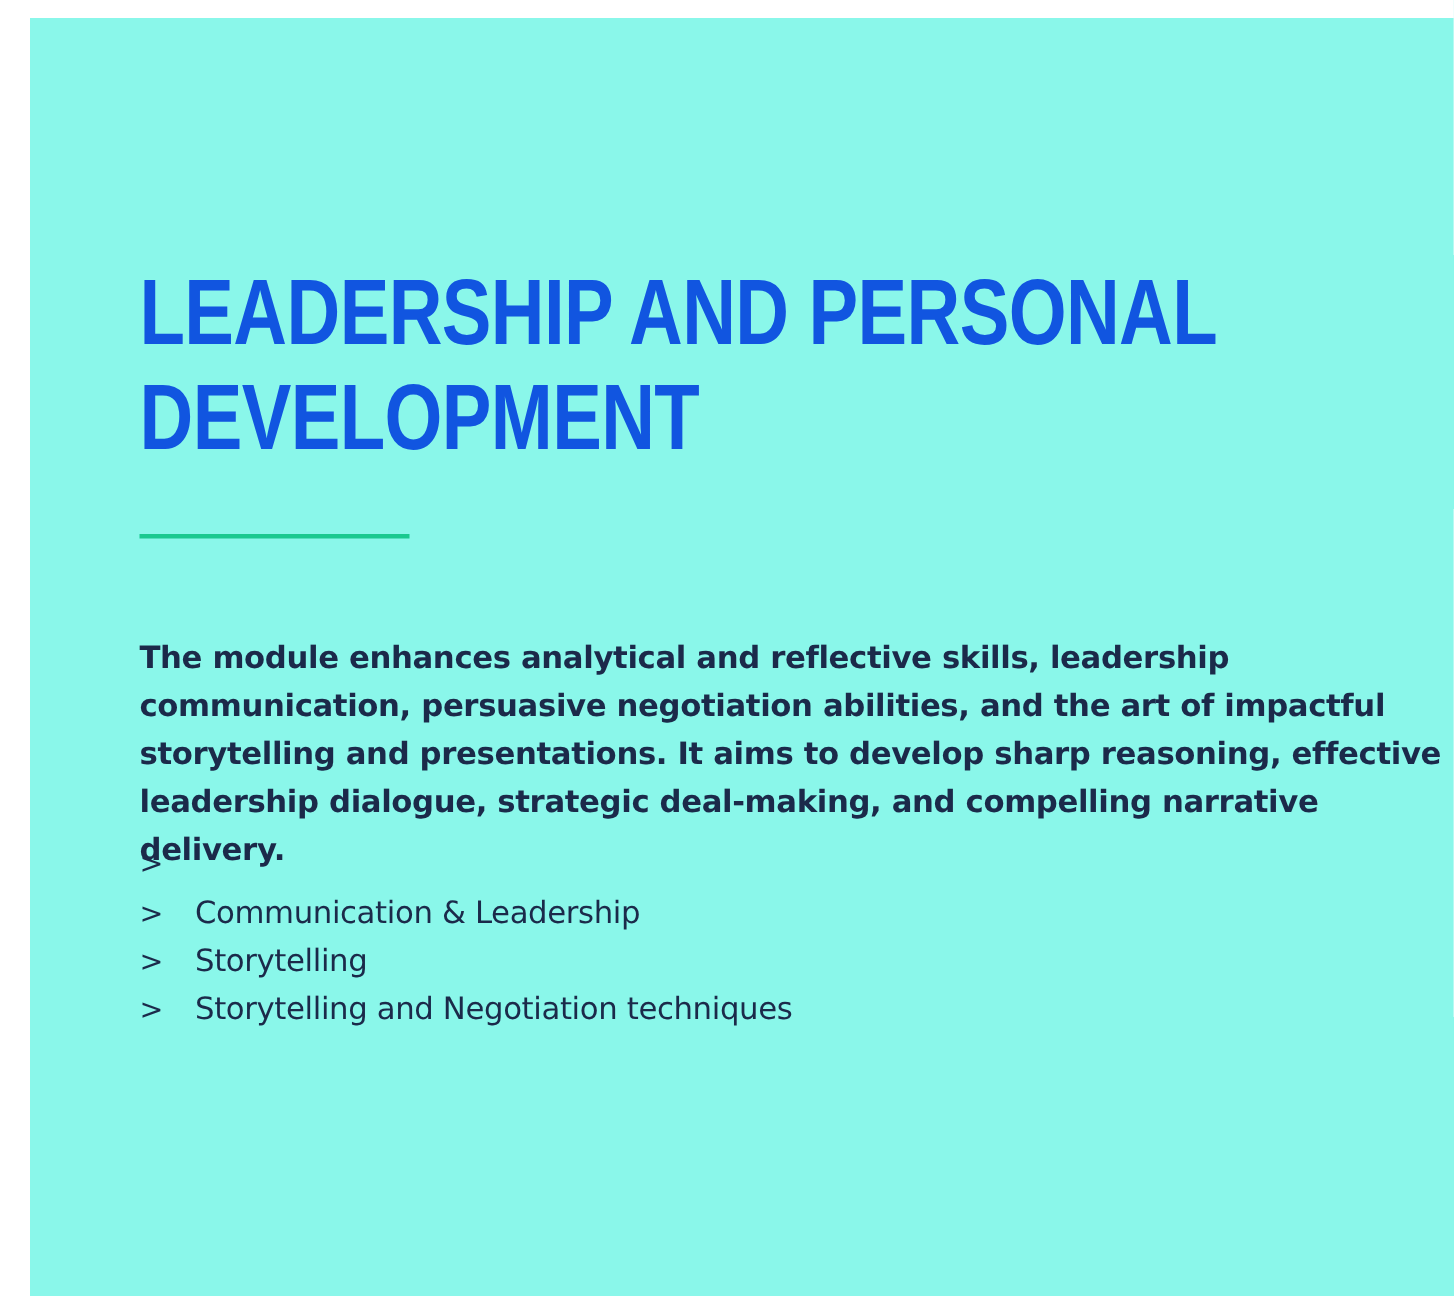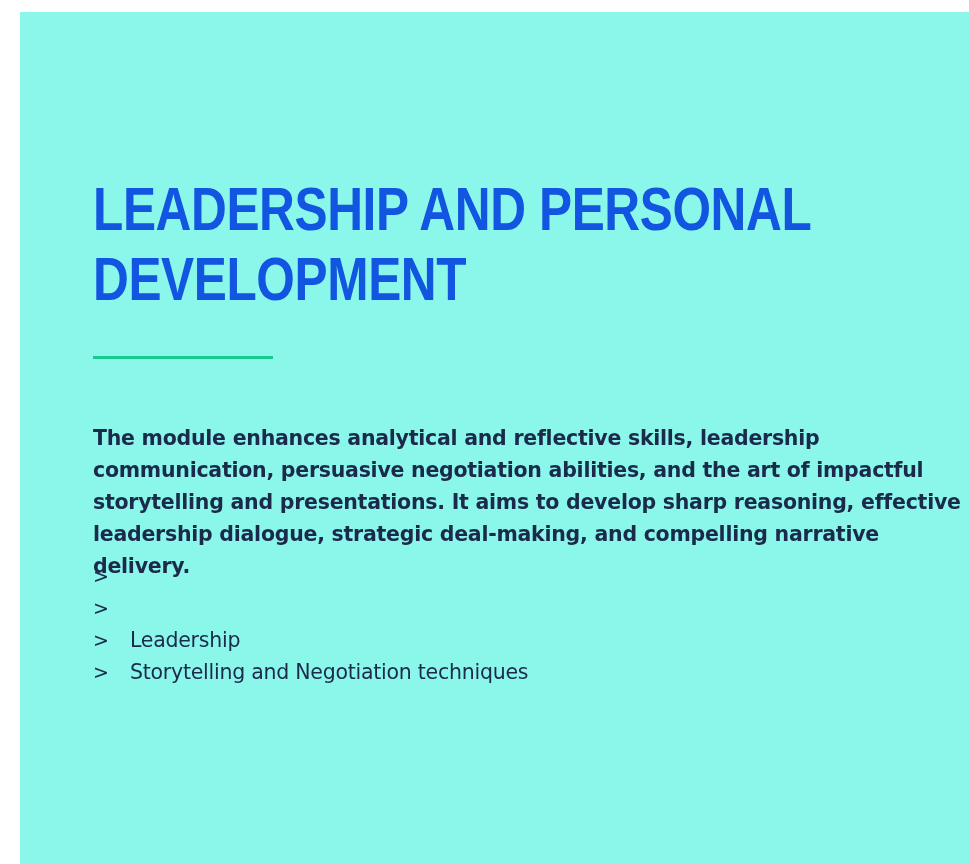--- a/index.html
+++ b/index.html
@@ -147,24 +147,25 @@
       <div class="divider"></div>
 
       <p class="description">The module enhances analytical and reflective skills, leadership communication, persuasive negotiation abilities, and the art of impactful storytelling and presentations. It aims to develop sharp reasoning, effective leadership dialogue, strategic deal-making, and compelling narrative delivery.</p>
 
       <ul class="bullet-list">
         <li class="bullet-item">
           <span class="bullet-marker">&gt;</span>
         </li>
         <li class="bullet-item">
           <span class="bullet-marker">&gt;</span>
+          <span class="bullet-text">Communication &amp; Leadership</span>
         </li>
         <li class="bullet-item">
           <span class="bullet-marker">&gt;</span>
-          <span class="bullet-text">Leadership</span>
+          <span class="bullet-text">Storytelling</span>
         </li>
         <li class="bullet-item">
           <span class="bullet-marker">&gt;</span>
           <span class="bullet-text">Storytelling and Negotiation techniques</span>
         </li>
       </ul>
 
     </div>
   </div>
 </div>

